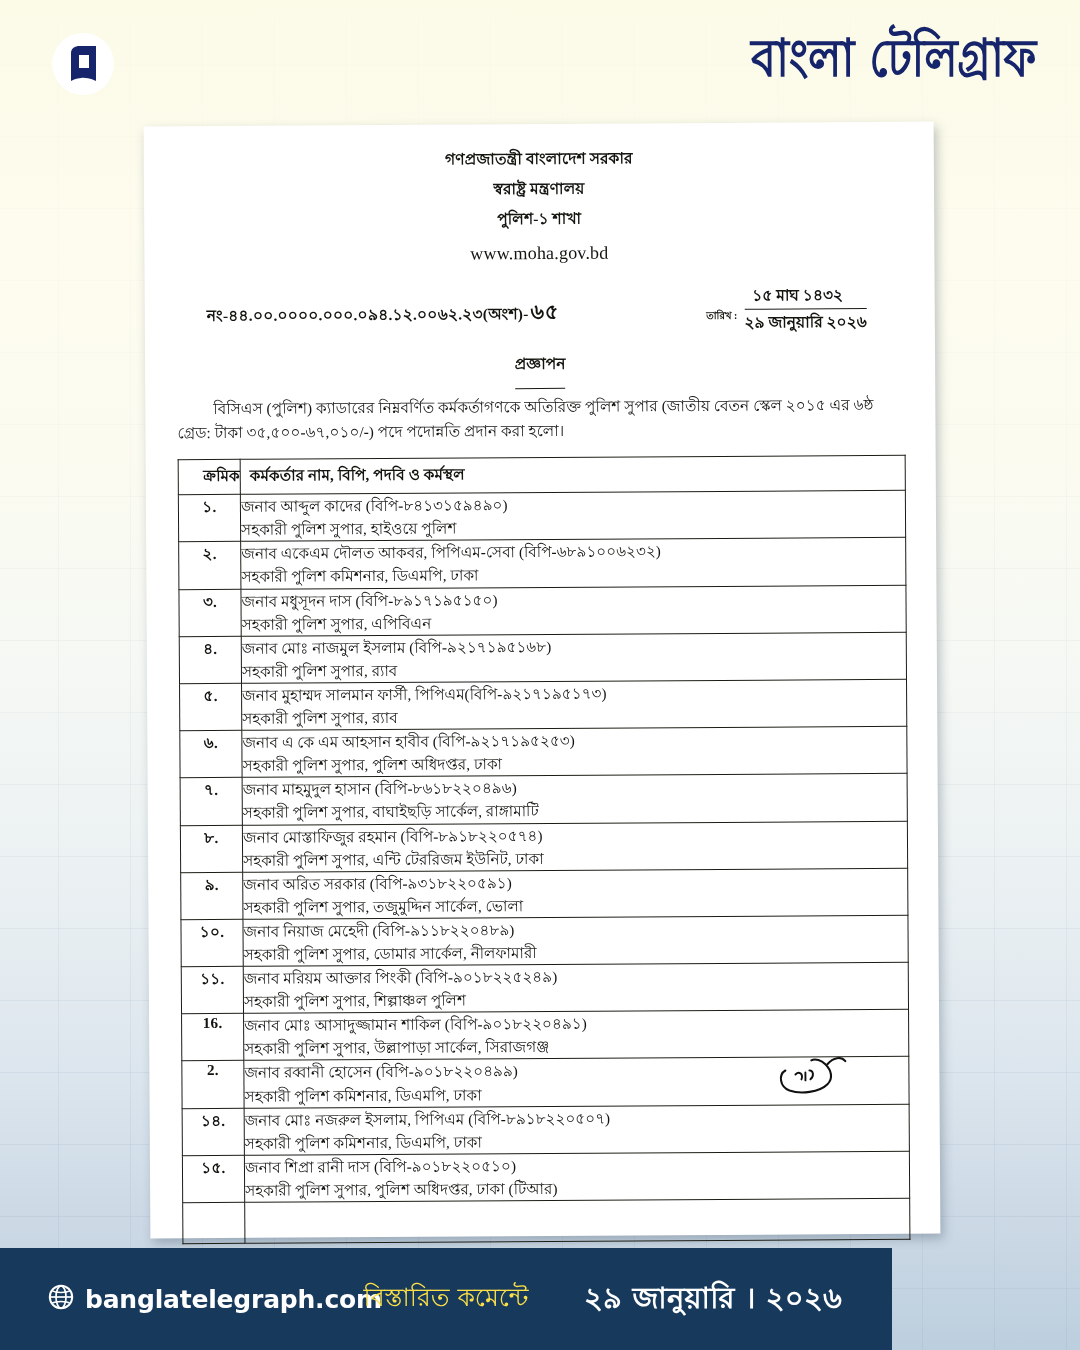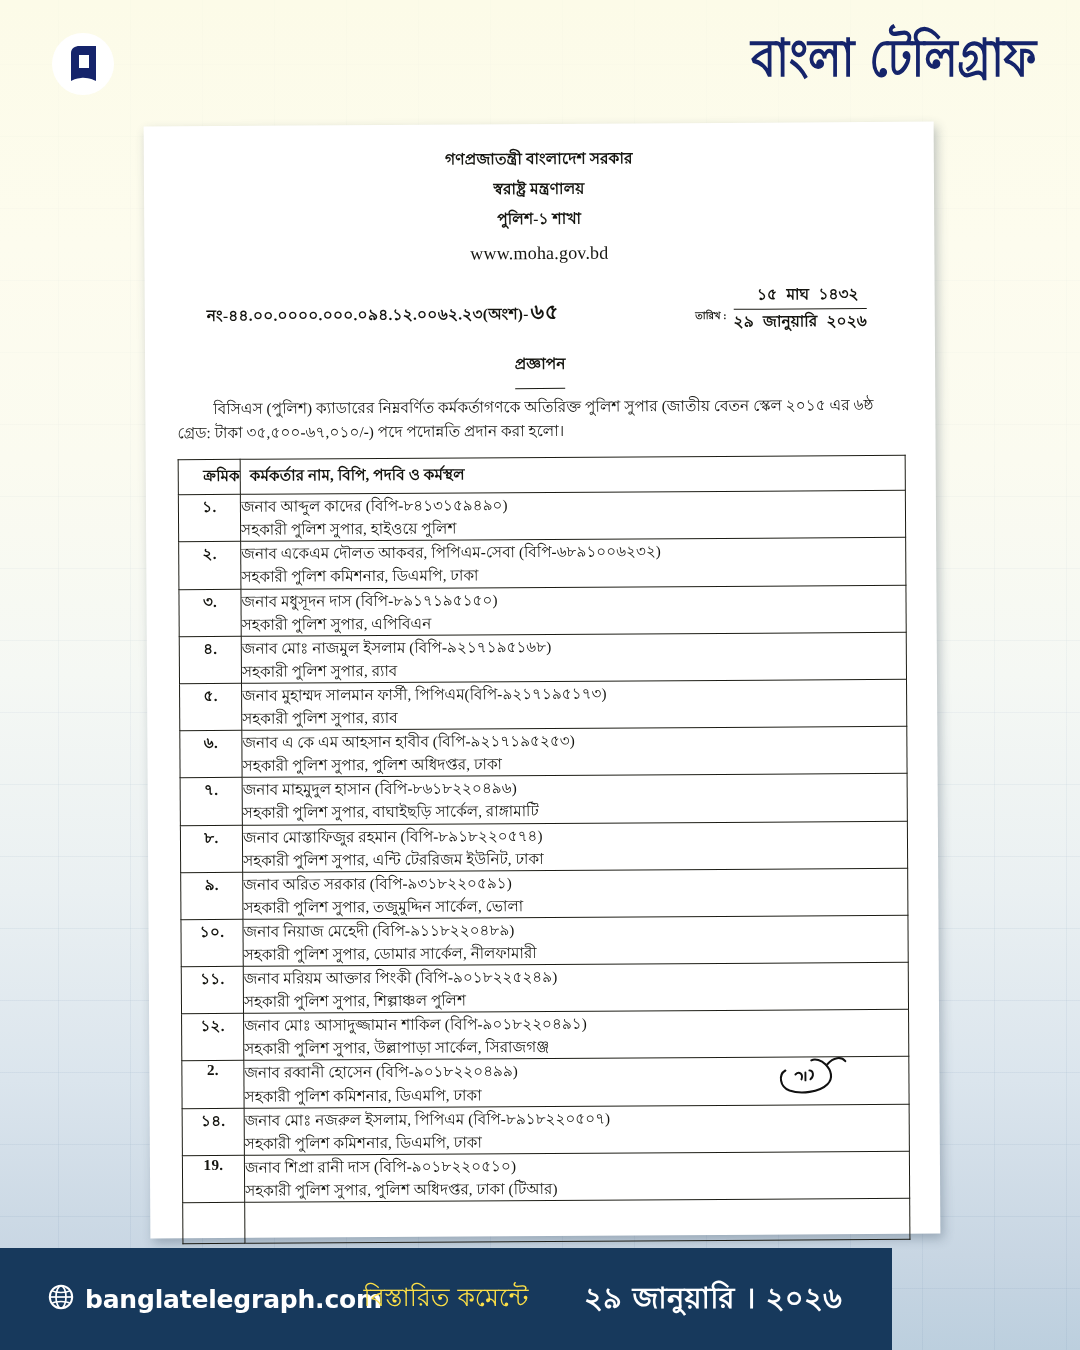--- a/index.html
+++ b/index.html
@@ -160,23 +160,22 @@
     align-items: center;
     gap: 7px;
   }
   .date-label {
     font-size: 10px;
     font-weight: 600;
     white-space: nowrap;
     padding-top: 13px;
   }
   .date-stack {
-    text-align: right;
+    text-align: left;
     line-height: 1.45;
-    font-family: Liberation Mono, monospace;
   }
   .date-top {
     font-size: 15.5px;
     font-weight: 600;
     padding: 0 8px 2px 8px;
     border-bottom: 1.4px solid #1a1a14;
     white-space: nowrap;
   }
   .date-bottom {
     font-size: 15.5px;
@@ -446,42 +445,42 @@
                   </td>
                 </tr>
                 <tr>
                   <td class="sl">১১.</td>
                   <td class="info">
                     <span class="nm">জনাব মরিয়ম আক্তার পিংকী (বিপি-৯০১৮২২৫২৪৯)</span>
                     <span class="pd">সহকারী পুলিশ সুপার, শিল্পাঞ্চল পুলিশ</span>
                   </td>
                 </tr>
                 <tr>
-                  <td class="sl">১২.</td>
+                  <td class="sl">16.</td>
                   <td class="info">
                     <span class="nm">জনাব মোঃ আসাদুজ্জামান শাকিল (বিপি-৯০১৮২২০৪৯১)</span>
                     <span class="pd">সহকারী পুলিশ সুপার, উল্লাপাড়া সার্কেল, সিরাজগঞ্জ</span>
                   </td>
                 </tr>
                 <tr>
                   <td class="sl">2.</td>
                   <td class="info">
                     <span class="nm">জনাব রব্বানী হোসেন (বিপি-৯০১৮২২০৪৯৯)</span>
                     <span class="pd">সহকারী পুলিশ কমিশনার, ডিএমপি, ঢাকা</span>
                   </td>
                 </tr>
                 <tr>
                   <td class="sl">১৪.</td>
                   <td class="info">
                     <span class="nm">জনাব মোঃ নজরুল ইসলাম, পিপিএম (বিপি-৮৯১৮২২০৫০৭)</span>
                     <span class="pd">সহকারী পুলিশ কমিশনার, ডিএমপি, ঢাকা</span>
                   </td>
                 </tr>
                 <tr>
-                  <td class="sl">19.</td>
+                  <td class="sl">১৫.</td>
                   <td class="info">
                     <span class="nm">জনাব শিপ্রা রানী দাস (বিপি-৯০১৮২২০৫১০)</span>
                     <span class="pd">সহকারী পুলিশ সুপার, পুলিশ অধিদপ্তর, ঢাকা (টিআর)</span>
                   </td>
                 </tr>
                 <tr class="blank">
                   <td class="sl"></td>
                   <td class="info"></td>
                 </tr>
               </tbody>

